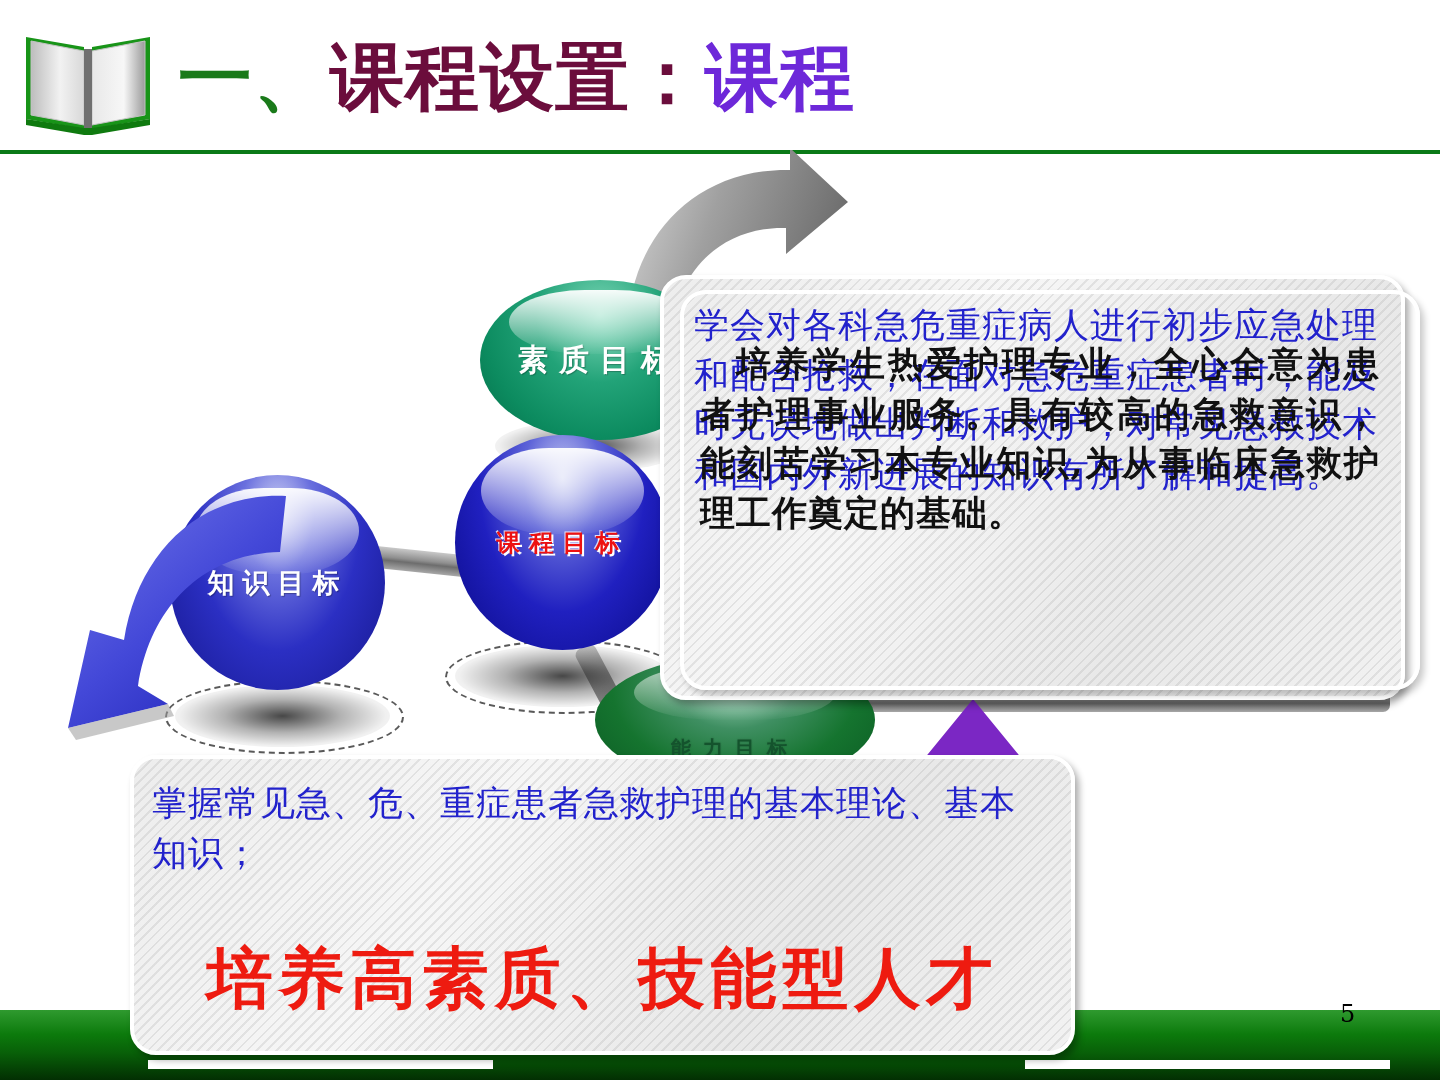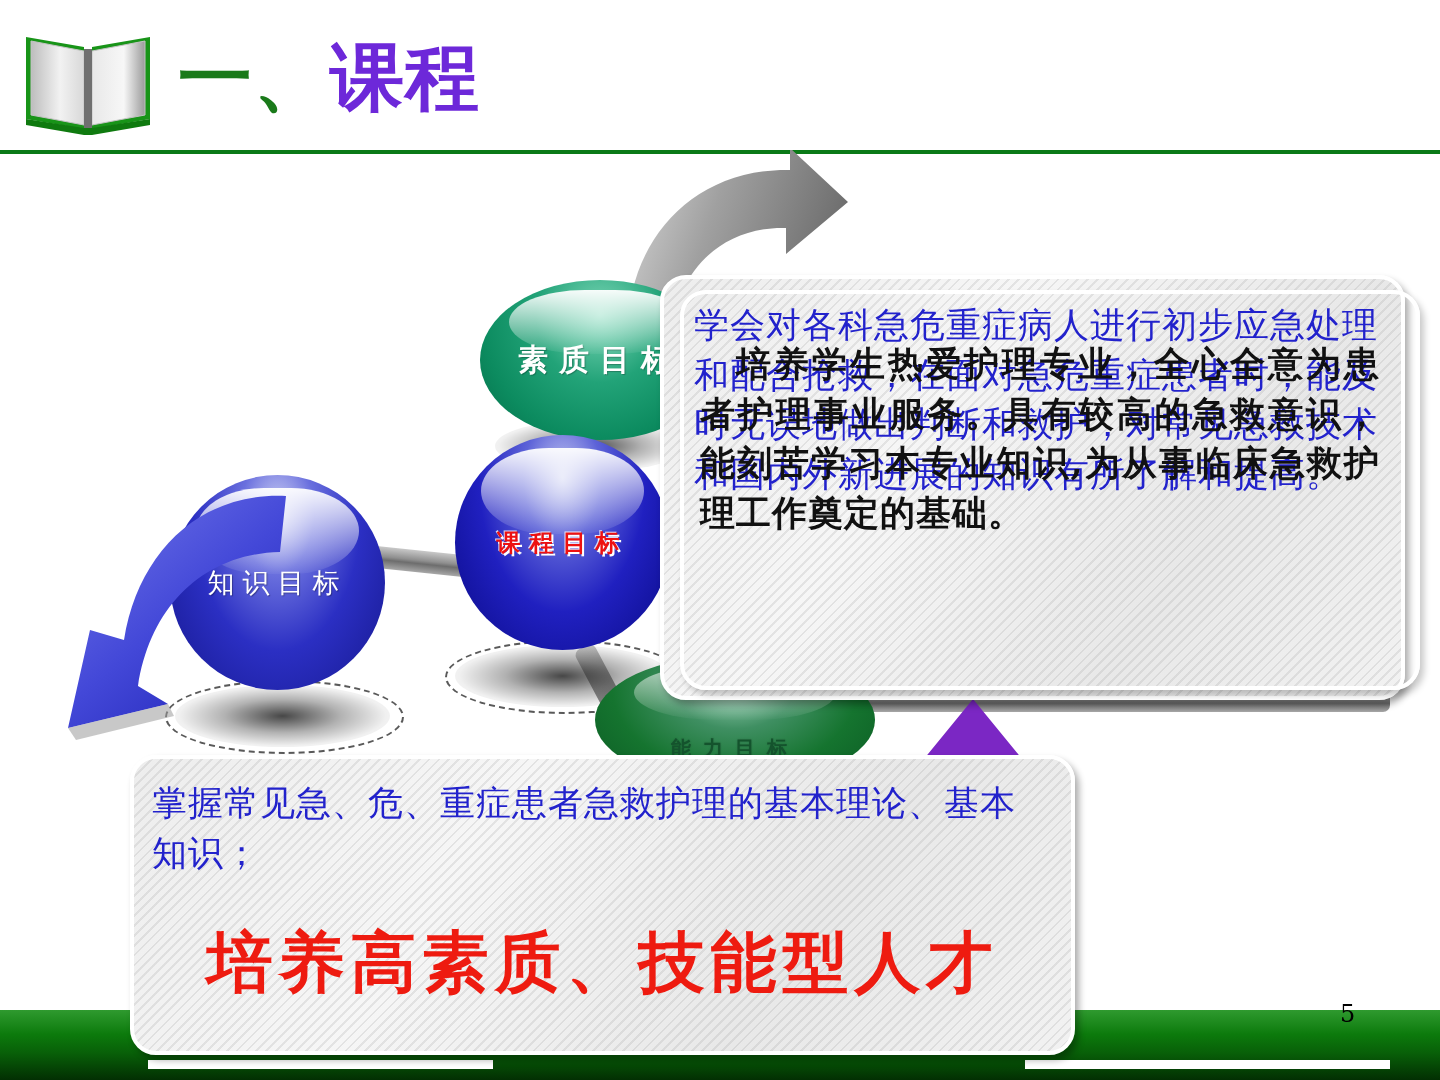--- a/index.html
+++ b/index.html
@@ -68,21 +68,21 @@
   .sph-blue-ctr .lbl{
     font-family:"DejaVu Sans","Liberation Sans",sans-serif;
     font-size:24px;font-weight:bold;color:#ee1111;letter-spacing:9px;
     text-shadow:2px 2px 0 #ffffff,-1px -1px 0 rgba(255,255,255,.8);
   }
   .sph-blue-left{
     background:radial-gradient(ellipse at 50% 18%, #d3d6f5 0%, #6a70de 24%, #2b2fc3 55%, #16188f 100%);
   }
   .sph-blue-left .lbl{
     font-family:"DejaVu Sans","Liberation Sans",sans-serif;
-    font-size:27px;font-weight:normal;color:#ffffff;letter-spacing:8px;
+    font-size:27px;font-weight:bold;color:#ffffff;letter-spacing:8px;
     text-shadow:1px 1px 1px rgba(0,0,0,.3);
   }
 
   
   .ellipse-green{
     position:absolute;border-radius:50%;
     background:radial-gradient(ellipse at 50% 25%, #9fd4ba 0%, #3f8f62 30%, #15742f 62%, #0b5a23 100%);
   }
 
   
@@ -155,20 +155,21 @@
       <path d="M132,12 L74,22 L74,104 L132,94 Z" fill="#189418"></path>
       <path d="M13,16 L66,26 L66,100 L13,90 Z" fill="url(#pgL)" stroke="#c3c3c3" stroke-width="1"></path>
       <path d="M127,16 L74,26 L74,100 L127,90 Z" fill="url(#pgR)" stroke="#c3c3c3" stroke-width="1"></path>
       <path d="M66,24 L74,24 L74,103 L66,103 Z" fill="#6f6f6f"></path>
       <path d="M8,94 L66,103 L74,103 L132,94 L132,100 L74,110 L66,110 L8,100 Z" fill="#0f7a0f"></path>
     </svg>
   </div>
 
   <div class="title-row">
     <span class="t-num">一、</span>
+    <span class="t-dark">课程设置：</span>
     <span class="t-orange-bold">课程</span>
   </div>
 
   <div class="rule"></div>
 
   <div class="stage">
 
     <div class="rod" style="left:530px;top:300px;width:22px;height:130px;transform:rotate(17deg);"></div>
     <div class="rod" style="left:330px;top:400px;width:170px;height:22px;transform:rotate(6deg);"></div>
     <div class="rod" style="left:600px;top:490px;width:22px;height:120px;transform:rotate(-28deg);"></div>
@@ -239,21 +240,21 @@
     <div class="panel" style="left:660px;top:125px;width:745px;height:425px;z-index:4;">
       <div class="ptext blue-body" style="position:absolute;left:30px;top:22px;width:690px;">学会对各科急危重症病人进行初步应急处理和配合抢救，在面对急危重症患者时，能及时无误地做出判断和救护，对常见急救技术和国内外新进展的知识有所了解和提高。</div>
     </div>
 
     <div class="panel" style="left:680px;top:140px;width:740px;height:400px;z-index:5;background:transparent;border-color:#ffffff;box-shadow:4px 5px 7px rgba(0,0,0,.22);">
       <div class="ptext black-body" style="position:absolute;left:16px;top:45px;width:680px;text-align:justify;text-indent:36px;">培养学生热爱护理专业，全心全意为患者护理事业服务。具有较高的急救意识，能刻苦学习本专业知识,为从事临床急救护理工作奠定的基础。</div>
     </div>
 
     <div class="panel" style="left:130px;top:605px;width:945px;height:300px;z-index:7;">
       <div class="ptext blue-body" style="position:absolute;left:18px;top:20px;width:880px;text-indent:0;">掌握常见急、危、重症患者急救护理的基本理论、基本知识；</div>
-      <div class="headline-red" style="position:absolute;left:0;right:0;top:159px;">培养高素质、技能型人才</div>
+      <div class="headline-red" style="position:absolute;left:0;right:0;top:175px;">培养高素质、技能型人才</div>
     </div>
 
   </div>
 
   <div class="footer"></div>
   <div class="foot-line l1"></div>
   <div class="foot-line l2"></div>
   <div class="pagenum">5</div>
 
 </div>

